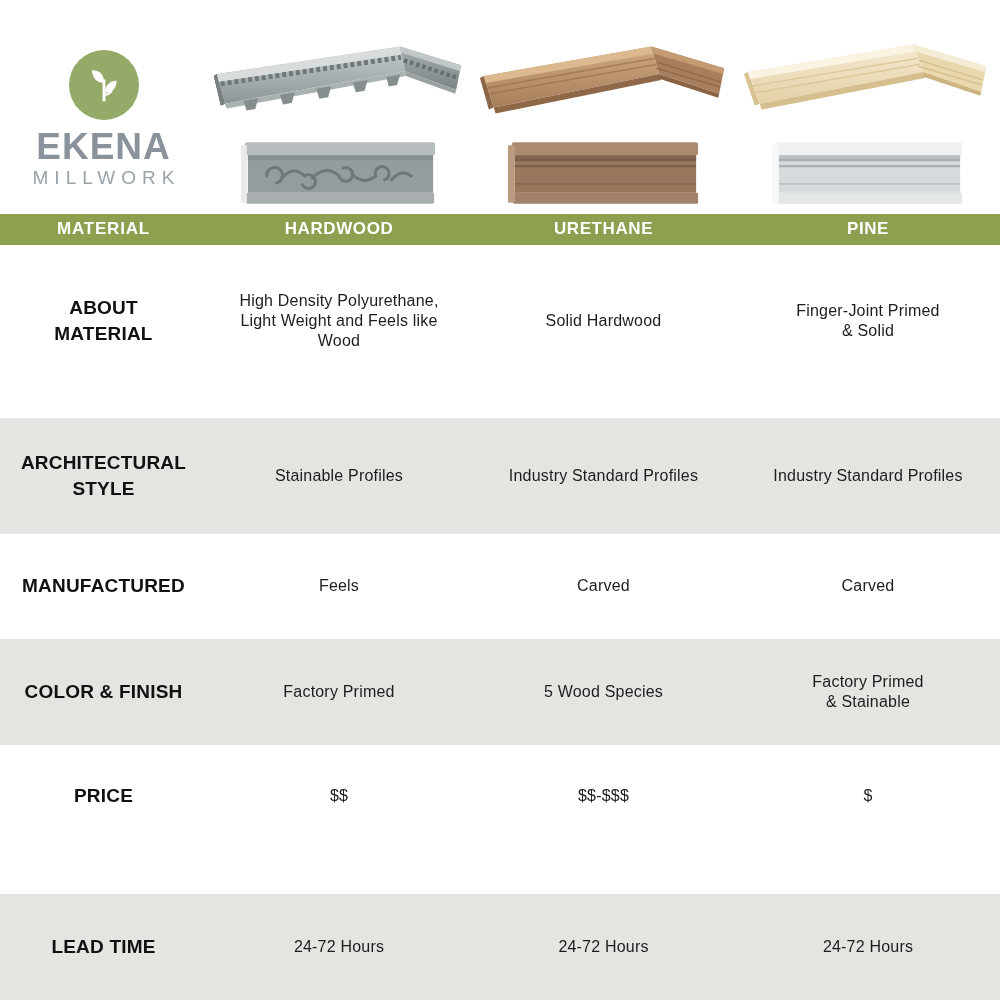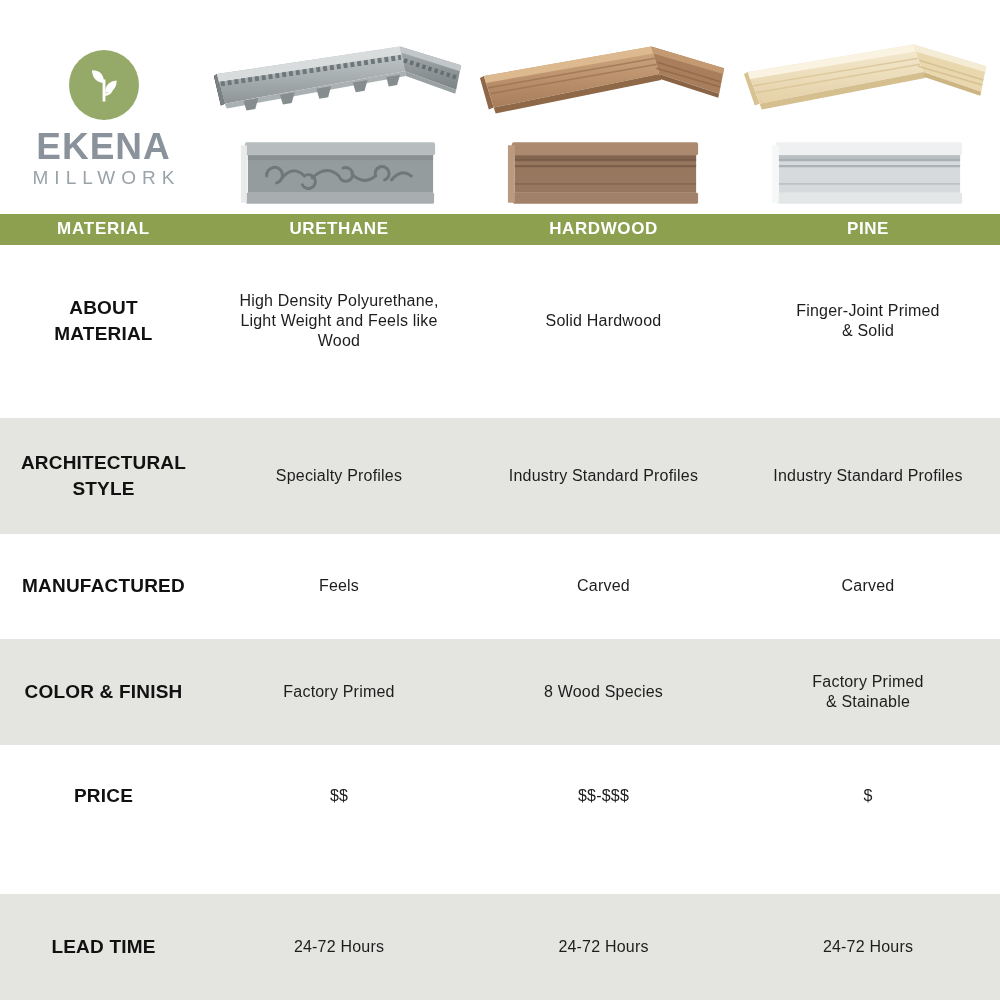--- a/index.html
+++ b/index.html
@@ -181,55 +181,55 @@
         <rect x="8" y="11" width="7" height="58" fill="#f6f8f8"></rect>
         <path d="M15,26 L198,26 M15,32 L198,32" stroke="#aab0b4" stroke-width="2.4" fill="none"></path>
         <path d="M15,50 L198,50" stroke="#b6bcc0" stroke-width="1.6" fill="none" opacity="0.8"></path>
         <rect x="15" y="21" width="183" height="4" fill="#9aa1a6" opacity="0.5"></rect>
       </svg>
     </div>
   </div>
 
   <div class="header-row">
     <div class="hcell hcell-label">MATERIAL</div>
+    <div class="hcell">HARDWOOD</div>
     <div class="hcell">URETHANE</div>
-    <div class="hcell">HARDWOOD</div>
     <div class="hcell">PINE</div>
   </div>
 
   <div class="trow r0 row-white">
     <div class="label">ABOUT
 MATERIAL</div>
     <div class="cell">High Density Polyurethane,
 Light Weight and Feels like
 Wood</div>
     <div class="cell">Solid Hardwood</div>
     <div class="cell">Finger-Joint Primed
 &amp; Solid</div>
   </div>
 
   <div class="trow r1 row-gray">
     <div class="label">ARCHITECTURAL
 STYLE</div>
-    <div class="cell">Specialty Profiles</div>
+    <div class="cell">Stainable Profiles</div>
     <div class="cell">Industry Standard Profiles</div>
     <div class="cell">Industry Standard Profiles</div>
   </div>
 
   <div class="trow r2 row-white">
     <div class="label">MANUFACTURED</div>
     <div class="cell">Feels</div>
     <div class="cell">Carved</div>
     <div class="cell">Carved</div>
   </div>
 
   <div class="trow r3 row-gray">
     <div class="label">COLOR &amp; FINISH</div>
     <div class="cell">Factory Primed</div>
-    <div class="cell">8 Wood Species</div>
+    <div class="cell">5 Wood Species</div>
     <div class="cell">Factory Primed
 &amp; Stainable</div>
   </div>
 
   <div class="trow r4 row-white">
     <div class="label">PRICE</div>
     <div class="cell">$$</div>
     <div class="cell">$$-$$$</div>
     <div class="cell">$</div>
   </div>

